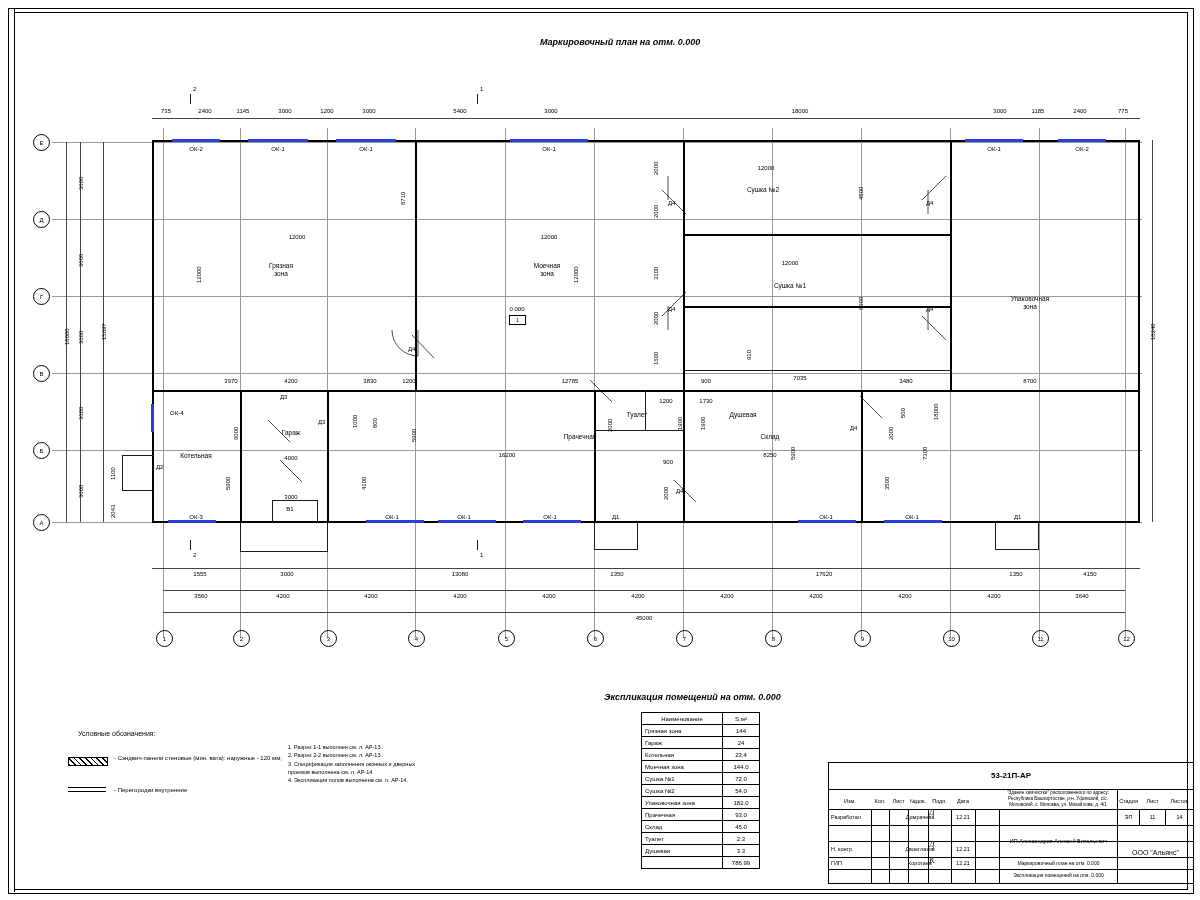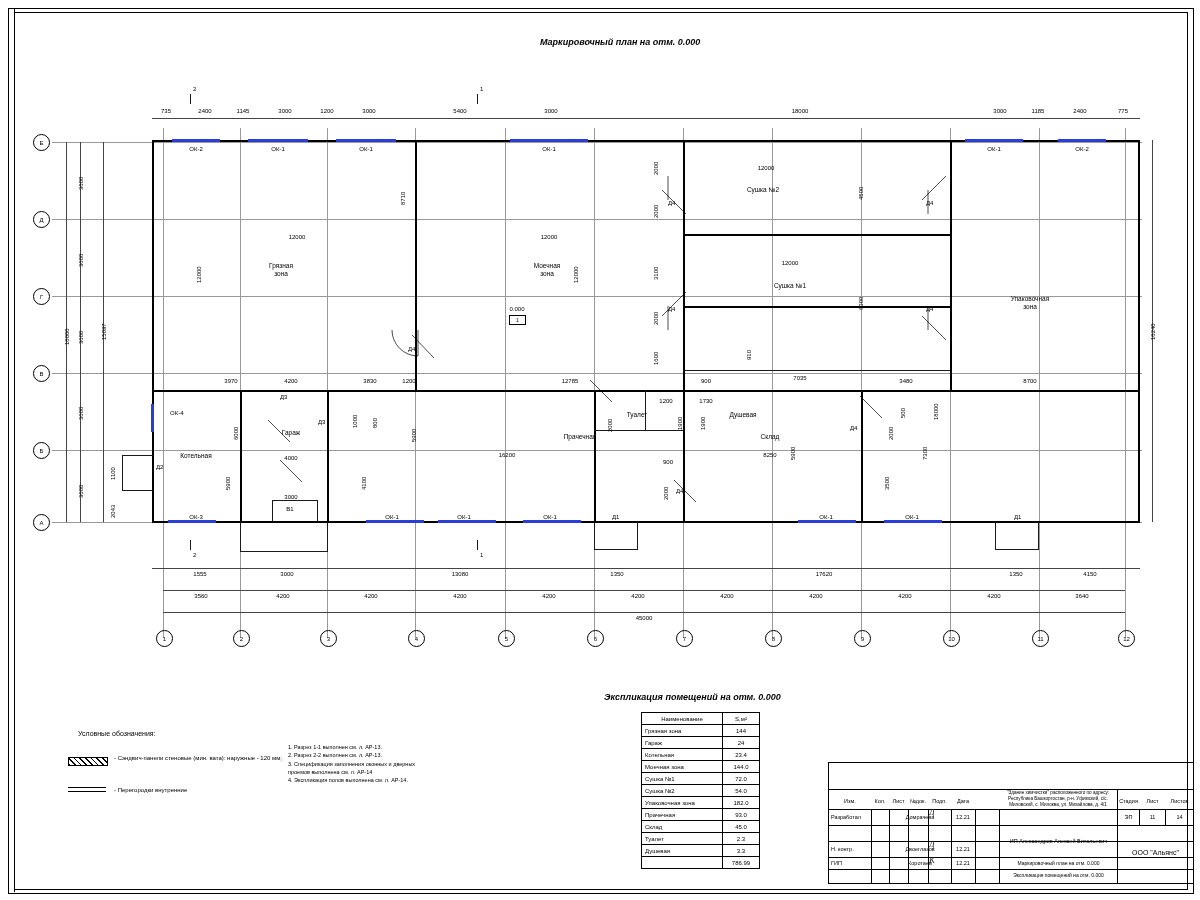--- a/index.html
+++ b/index.html
@@ -438,20 +438,21 @@
     <div class="sline" style="left:60px;top:46px;width:1px;height:74px;"></div>
     <div class="sline" style="left:79px;top:46px;width:1px;height:74px;"></div>
     <div class="sline" style="left:99px;top:46px;width:1px;height:74px;"></div>
     <div class="sline" style="left:122px;top:46px;width:1px;height:74px;"></div>
     <div class="sline" style="left:146px;top:46px;width:1px;height:74px;"></div>
     <div class="sline" style="left:170px;top:46px;width:1px;height:74px;"></div>
     <div class="sline" style="left:288px;top:26px;width:1px;height:94px;"></div>
     <div class="sline" style="left:310px;top:46px;width:1px;height:16px;"></div>
     <div class="sline" style="left:336px;top:46px;width:1px;height:16px;"></div>
 
+    <div class="scell" style="left:0;top:0;width:364px;height:26px;font-weight:bold;font-size:8px;">53-21П-АР</div>
     <div class="scell" style="left:170px;top:26px;width:118px;height:20px;font-size:4.6px;line-height:1.3;">"Здание химчистки" расположенного по адресу: Республика Башкортостан, р-н. Уфимский, с/с. Миловский, с. Милоква, ул. Михайлова, д. 4/1</div>
 
     <div class="scell" style="left:0;top:30px;width:42px;height:16px;">Изм.</div>
     <div class="scell" style="left:42px;top:30px;width:18px;height:16px;">Кол.</div>
     <div class="scell" style="left:60px;top:30px;width:19px;height:16px;">Лист</div>
     <div class="scell" style="left:79px;top:30px;width:20px;height:16px;">№док.</div>
     <div class="scell" style="left:99px;top:30px;width:23px;height:16px;">Подп.</div>
     <div class="scell" style="left:122px;top:30px;width:24px;height:16px;">Дата</div>
 
     <div class="scell" style="left:0;top:46px;width:42px;height:16px;justify-content:flex-start;padding-left:2px;">Разработал</div>

